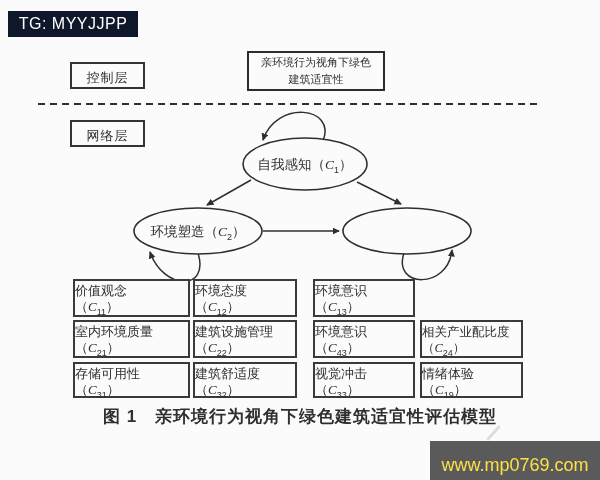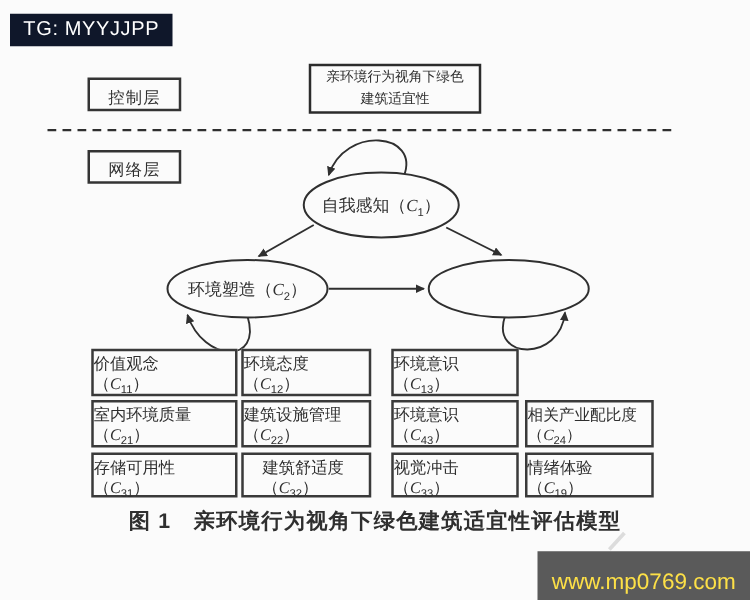--- a/index.html
+++ b/index.html
@@ -126,21 +126,21 @@
   </div>
   <div class="cell" style="left:420px;top:320px;width:103px;height:38px;font-size:12.5px;">
     <div>相关产业配比度</div>
     <div><span>（</span><span class="mvar">C</span><sub>24</sub><span>）</span></div>
   </div>
 
   <div class="cell" style="left:73px;top:362px;width:117px;height:36px;">
     <div>存储可用性</div>
     <div><span>（</span><span class="mvar">C</span><sub>31</sub><span>）</span></div>
   </div>
-  <div class="cell" style="left:193px;top:362px;width:104px;height:36px;padding-left:15px;">
+  <div class="cell" style="left:193px;top:362px;width:104px;height:36px;">
     <div>建筑舒适度</div>
     <div><span>（</span><span class="mvar">C</span><sub>32</sub><span>）</span></div>
   </div>
   <div class="cell" style="left:313px;top:362px;width:102px;height:36px;">
     <div>视觉冲击</div>
     <div><span>（</span><span class="mvar">C</span><sub>33</sub><span>）</span></div>
   </div>
   <div class="cell" style="left:420px;top:362px;width:103px;height:36px;">
     <div>情绪体验</div>
     <div><span>（</span><span class="mvar">C</span><sub>19</sub><span>）</span></div>

